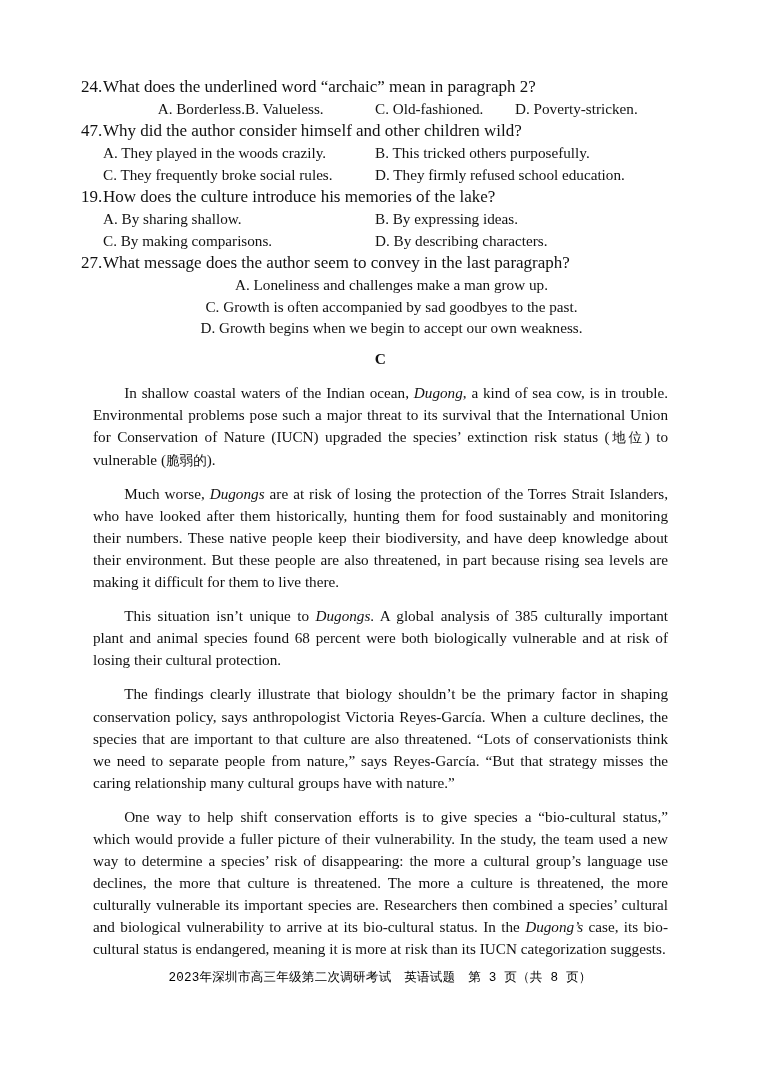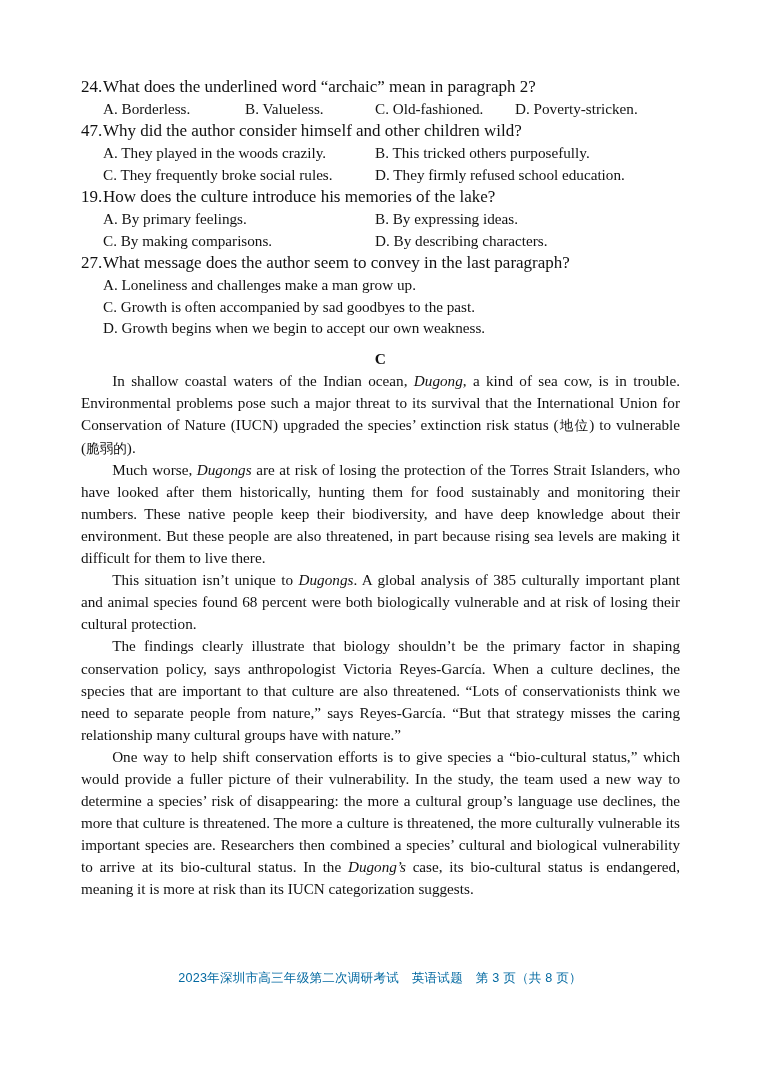--- a/index.html
+++ b/index.html
@@ -54,71 +54,71 @@
     font-size: 15.2px;
     line-height: 21.7px;
     margin-left: 22px;
     white-space: nowrap;
   }
   .opt {
     display: inline-block;
     vertical-align: top;
   }
   
-  .cols4 .opt:nth-child(1) { width: 142px; }
+  .cols4 .opt:nth-child(1) { width: 142px; text-align: right; }
   .cols4 .opt:nth-child(2) { width: 130px; }
   .cols4 .opt:nth-child(3) { width: 140px; }
   .cols4 .opt:nth-child(4) { width: auto; }
   
   .cols2 .opt:nth-child(1) { width: 272px; }
   .cols2 .opt:nth-child(2) { width: auto; }
   
   .cols1 .opt { width: auto; display: block; }
-  .cols1 .opt-row { line-height: 21.8px; }
+  .cols1 .opt-row { line-height: 21.8px; text-align: center; }
 
   
   .section-letter {
     text-align: center;
     font-weight: bold;
     font-size: 15.4px;
     line-height: 22px;
     margin: 9px 0 0 0;
     letter-spacing: 0.3px;
   }
   .para {
     font-size: 15.2px;
     line-height: 22.1px;
     text-align: justify;
     text-justify: inter-word;
     text-indent: 2.05em;
-    margin: 0;
+    margin: 12px;
     hyphens: none;
   }
   .para.last-line-natural {
     text-align-last: left;
   }
   .cn {
     font-family: "DejaVu Sans", "Liberation Sans", sans-serif;
     font-size: 13.6px;
   }
   em, .it {
     font-style: italic;
   }
 
   
   .footer {
     position: absolute;
     left: 0;
     top: 969px;
     width: 760px;
     text-align: center;
-    font-family: Liberation Sans, sans-serif;
+    font-family: Liberation Mono, monospace;
     font-size: 12.6px;
     line-height: 18px;
-    color: #0369a1;
+    color: #000000;
     letter-spacing: 0.2px;
   }
 </style>
 </head>
 <body>
 
 <div class="page">
   <div class="content">
     <div id="question-list">
         <div class="question">
@@ -130,21 +130,21 @@
         <div class="question">
           <div class="q-stem"><span class="q-num">47.</span><span>Why did the author consider himself and other children wild?</span></div>
           <div class="opts cols2">
             <div class="opt-row"><span class="opt">A. They played in the woods crazily.</span><span class="opt">B. This tricked others purposefully.</span></div>
             <div class="opt-row"><span class="opt">C. They frequently broke social rules.</span><span class="opt">D. They firmly refused school education.</span></div>
           </div>
         </div>
         <div class="question">
           <div class="q-stem"><span class="q-num">19.</span><span>How does the culture introduce his memories of the lake?</span></div>
           <div class="opts cols2">
-            <div class="opt-row"><span class="opt">A. By primary feelings.</span><span class="opt">B. By expressing ideas.</span></div>
+            <div class="opt-row"><span class="opt">A. By sharing shallow.</span><span class="opt">B. By expressing ideas.</span></div>
             <div class="opt-row"><span class="opt">C. By making comparisons.</span><span class="opt">D. By describing characters.</span></div>
           </div>
         </div>
         <div class="question">
           <div class="q-stem"><span class="q-num">27.</span><span>What message does the author seem to convey in the last paragraph?</span></div>
           <div class="opts cols1">
             <div class="opt-row">
               <span class="opt">A. Loneliness and challenges make a man grow up.</span>
             </div>
             <div class="opt-row">

